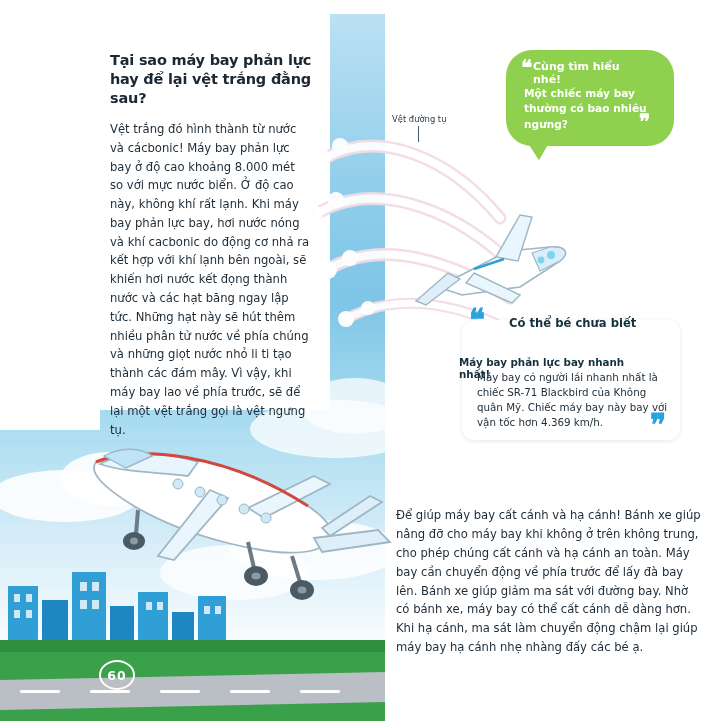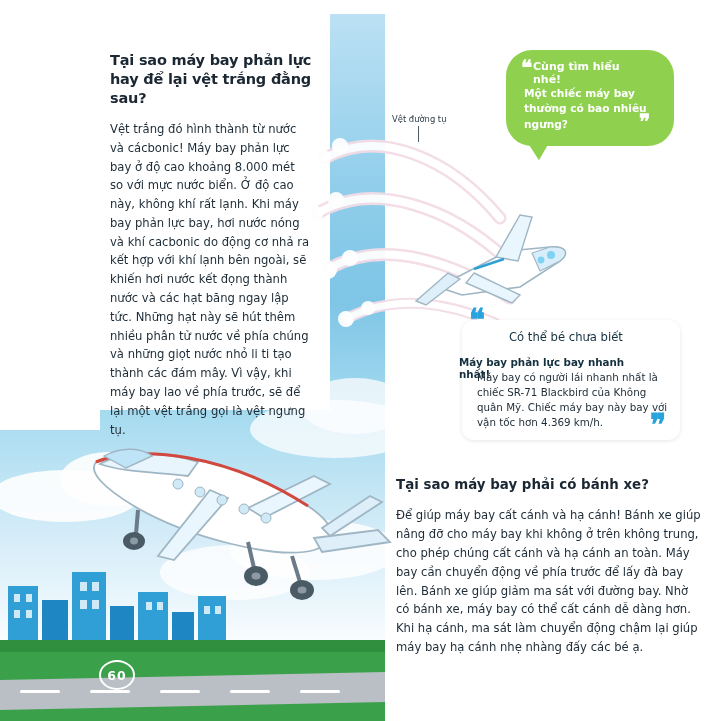--- a/index.html
+++ b/index.html
@@ -103,22 +103,22 @@
     position:absolute;left:469px;top:308px;
     font-size:30px;font-weight:bold;color:#29a3dc;
     font-family:"DejaVu Serif",serif;line-height:.8;
   }
   .fb-quote-close{
     position:absolute;left:650px;top:413px;
     font-size:30px;font-weight:bold;color:#29a3dc;
     font-family:"DejaVu Serif",serif;line-height:.8;
   }
   .fb-title{
-    position:absolute;left:509px;top:330px;width:170px;
-    font-size:11.6px;font-weight:normal;color:#14303f;
+    position:absolute;left:509px;top:316px;width:170px;
+    font-size:11.6px;font-weight:bold;color:#14303f;
   }
   .fb-sub{
     position:absolute;left:459px;top:356px;width:196px;
     font-size:10.3px;font-weight:bold;color:#14303f;
   }
   .fb-text{
     position:absolute;left:477px;top:370px;width:196px;
     font-size:10.3px;line-height:1.46;color:#1d2b36;
   }
 
@@ -299,21 +299,20 @@
   <div class="runway-line" style="left:90px;width:40px;"></div>
   <div class="runway-line" style="left:160px;width:40px;"></div>
   <div class="runway-line" style="left:230px;width:40px;"></div>
   <div class="runway-line" style="left:300px;width:40px;"></div>
 
   <div class="lbl-vet">Vệt đường tụ</div>
 
   <div class="h-title" id="title-left">Tại sao máy bay phản lực hay để lại vệt trắng đằng sau?</div>
   <div id="body-left">Vệt trắng đó hình thành từ nước và cácbonic! Máy bay phản lực bay ở độ cao khoảng 8.000 mét so với mực nước biển. Ở độ cao này, không khí rất lạnh. Khi máy bay phản lực bay, hơi nước nóng và khí cacbonic do động cơ nhả ra kết hợp với khí lạnh bên ngoài, sẽ khiến hơi nước kết đọng thành nước và các hạt băng ngay lập tức. Những hạt này sẽ hút thêm nhiều phân tử nước về phía chúng và những giọt nước nhỏ li ti tạo thành các đám mây. Vì vậy, khi máy bay lao về phía trước, sẽ để lại một vệt trắng gọi là vệt ngưng tụ.</div>
 
-  <div class="h-title" id="title-right">Tại sao máy bay phải có bánh xe?</div>
   <div id="body-right">Để giúp máy bay cất cánh và hạ cánh! Bánh xe giúp nâng đỡ cho máy bay khi không ở trên không trung, cho phép chúng cất cánh và hạ cánh an toàn. Máy bay cần chuyển động về phía trước để lấy đà bay lên. Bánh xe giúp giảm ma sát với đường bay. Nhờ có bánh xe, máy bay có thể cất cánh dễ dàng hơn. Khi hạ cánh, ma sát làm chuyển động chậm lại giúp máy bay hạ cánh nhẹ nhàng đấy các bé ạ.</div>
 
   <div class="bubble-green"></div>
   <div class="quote-open">❝</div>
   <div class="bg-title">Cùng tìm hiểu nhé!</div>
   <div class="bg-text">Một chiếc máy bay thường có bao nhiêu ngưng?</div>
   <div class="quote-close">❞</div>
 
   <div class="factbox"></div>
   <div class="fb-quote-open">❝</div>

